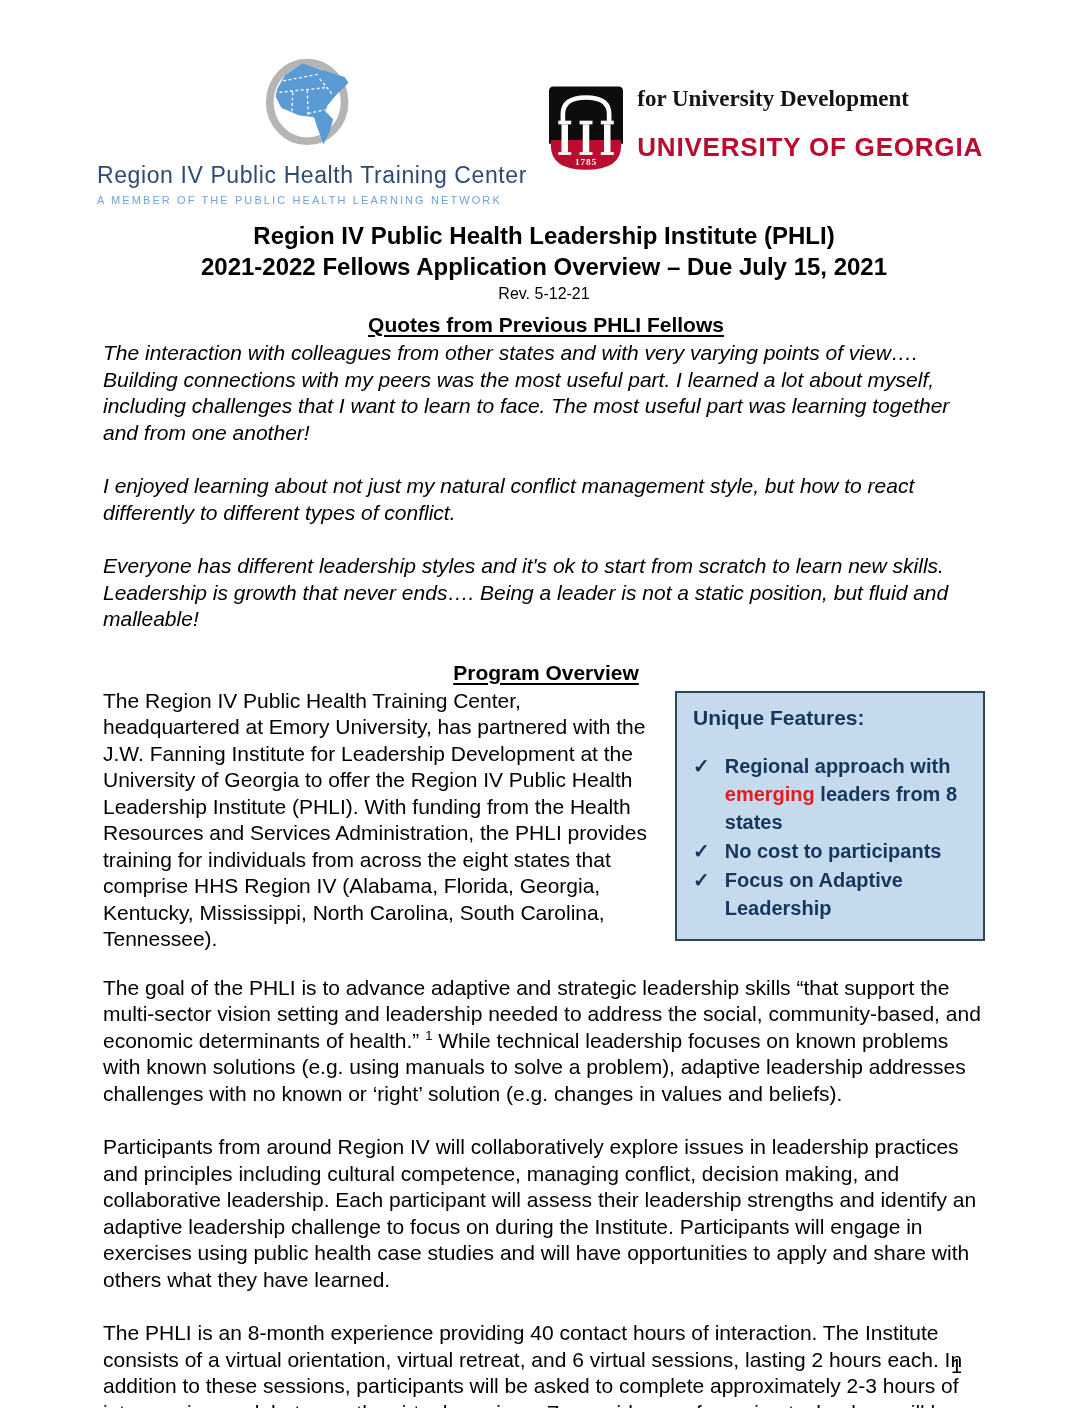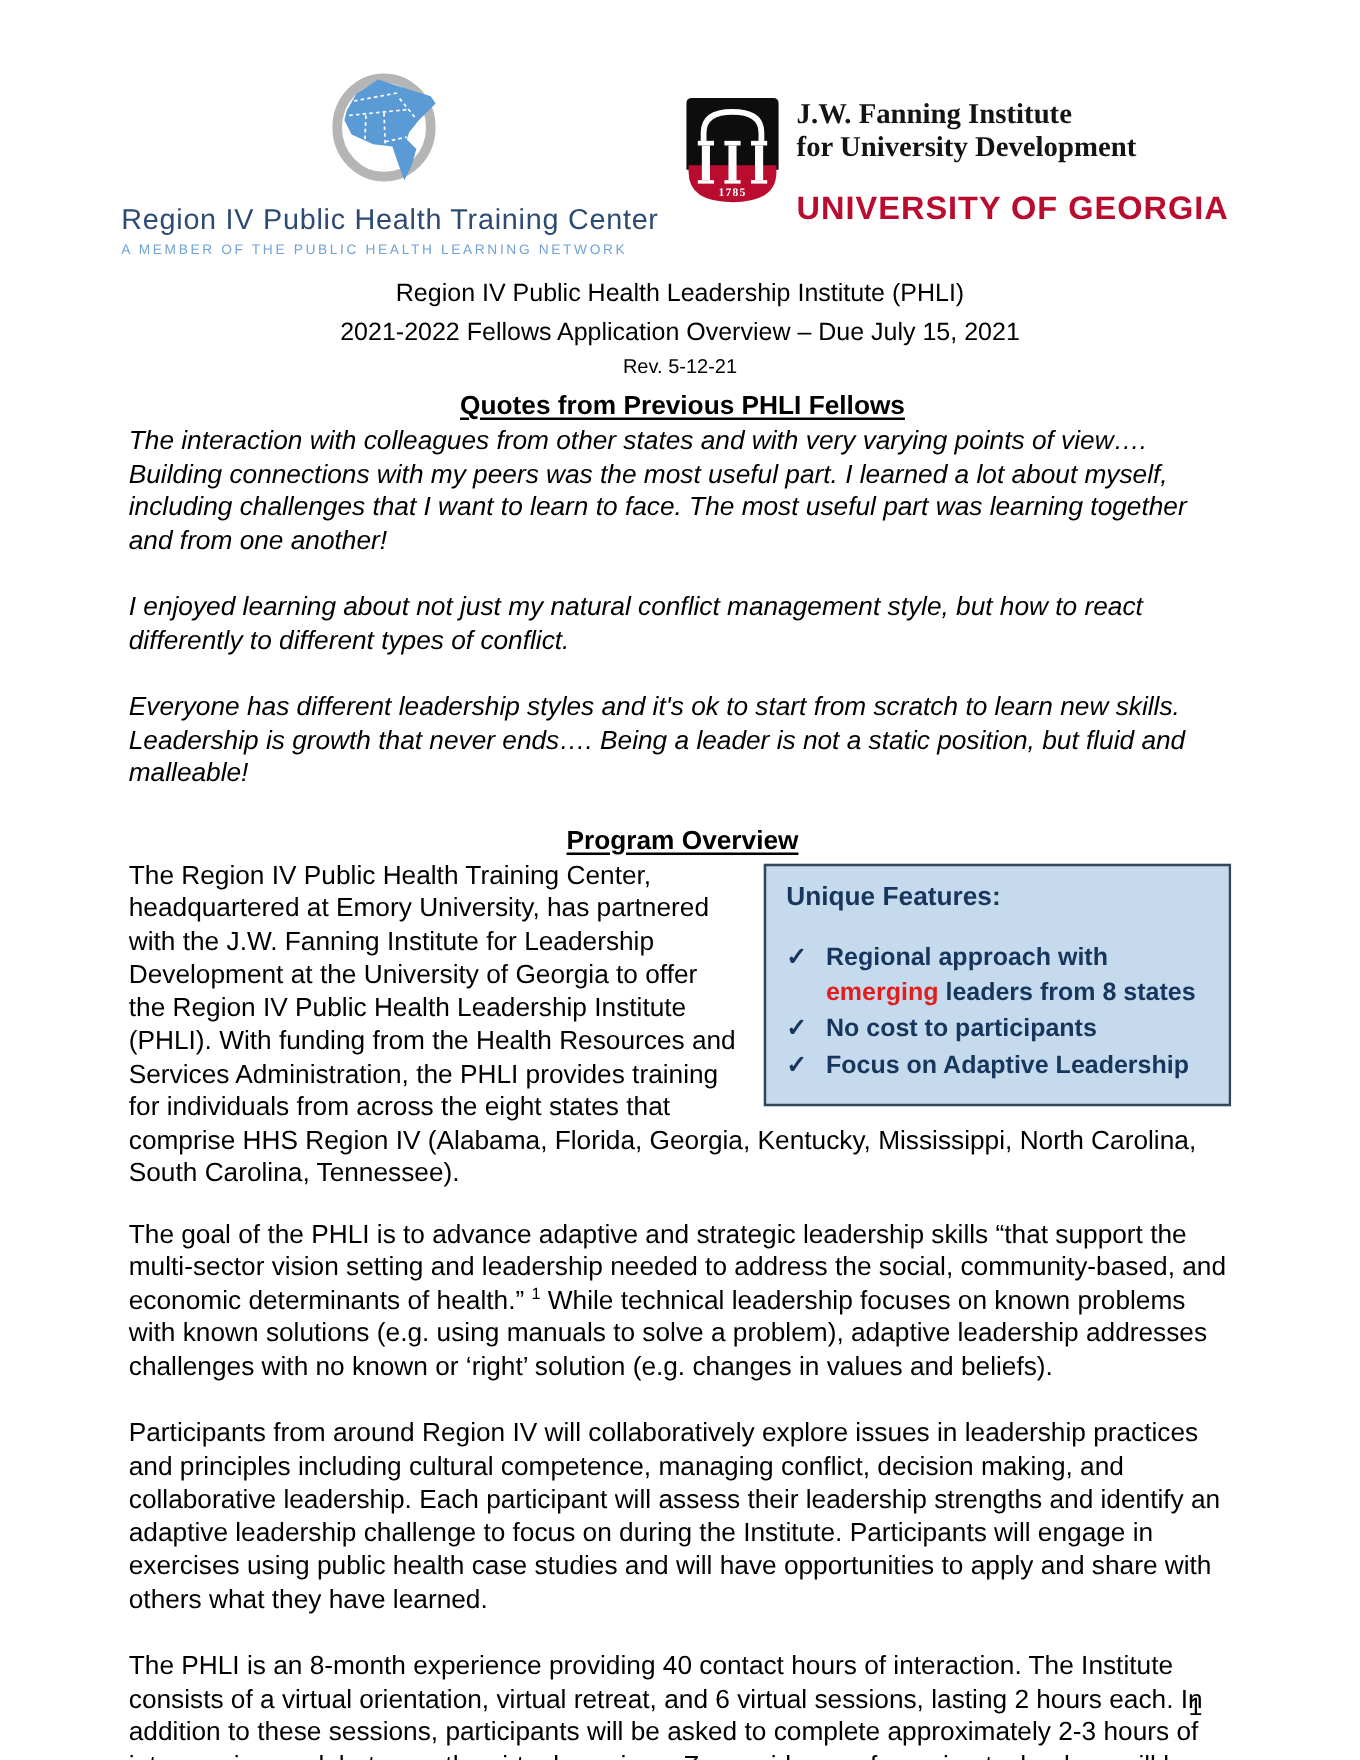--- a/index.html
+++ b/index.html
@@ -50,21 +50,21 @@
   .uga-line {
     font-weight: 700;
     font-size: 26px;
     letter-spacing: 0.8px;
     color: #ba0c2f;
     margin-top: 20px;
     white-space: nowrap;
   }
 
   
-  .doc-title { text-align:center; font-weight:400; font-size:20px; line-height:31px; }
+  .doc-title { text-align:center; font-weight:700; font-size:24px; line-height:31px; }
   .doc-rev   { text-align:center; font-size:16px; line-height:20px; margin:2px 0 8px 0; }
 
   .section-heading {
     font-weight: 700;
     font-size: 21px;
     line-height: 26px;
     text-decoration: underline;
     text-decoration-thickness: 2px;
     text-underline-offset: 3px;
     margin: 0 0 2px 4px;
@@ -80,21 +80,21 @@
     font-size: 21px;
     line-height: 26.5px;
     margin: 0 0 27px 0;
   }
   .program-section { overflow: hidden; margin-bottom: 0; }
   .program-section p.body-par { margin-bottom: 22px; }
 
   
   .features-box {
     float: right;
-    width: 374px;
+    width: 310px;
     background: #c5daec;
     border: 2px solid #33475b;
     padding: 13px 14px 16px 16px;
     margin: 3px 0 6px 22px;
   }
   .features-heading {
     font-weight: 700;
     font-size: 21px;
     color: #17365d;
     margin-bottom: 22px;
@@ -159,21 +159,20 @@
             <rect x="13.5" y="41" width="7" height="30"></rect>
             <rect x="36.5" y="41" width="7" height="30"></rect>
             <rect x="59.5" y="41" width="7" height="30"></rect>
             <rect x="10" y="71" width="14" height="3"></rect>
             <rect x="33" y="71" width="14" height="3"></rect>
             <rect x="56" y="71" width="14" height="3"></rect>
           </g>
           <text x="40" y="85" text-anchor="middle" font-family="Liberation Serif, serif" font-size="10" font-weight="bold" fill="#ffffff" letter-spacing="1">1785</text>
         </svg>
         <div>
-          <div class="fanning-line">J.W. Fanning Institute</div>
           <div class="fanning-line">for University Development</div>
           <div class="uga-line">UNIVERSITY OF GEORGIA</div>
         </div>
       </div>
     </div>
 
     <div class="doc-title">Region IV Public Health Leadership Institute (PHLI)</div>
     <div class="doc-title">2021-2022 Fellows Application Overview – Due July 15, 2021</div>
     <div class="doc-rev">Rev. 5-12-21</div>
 

